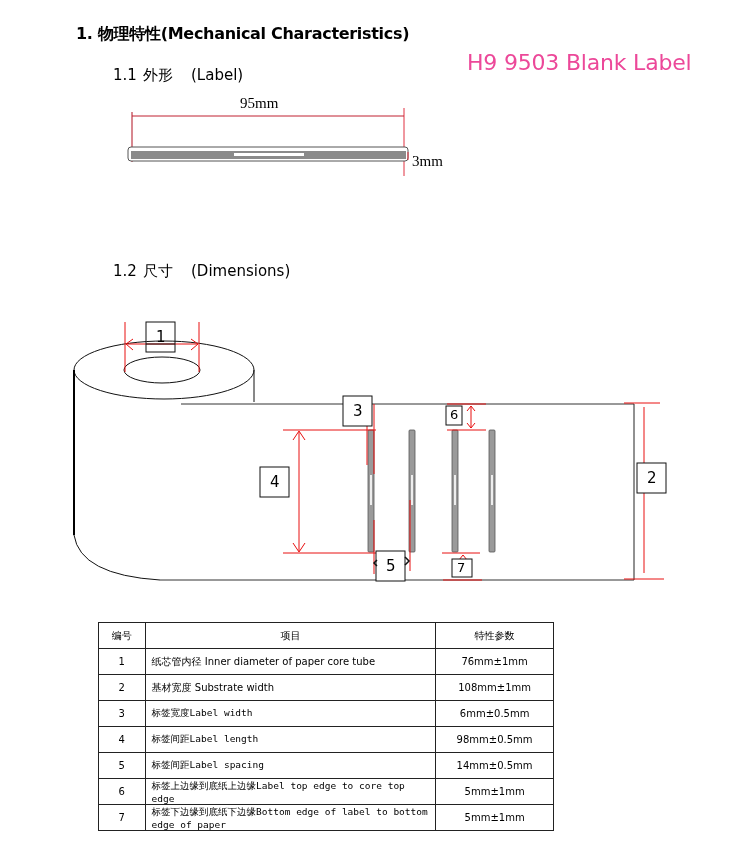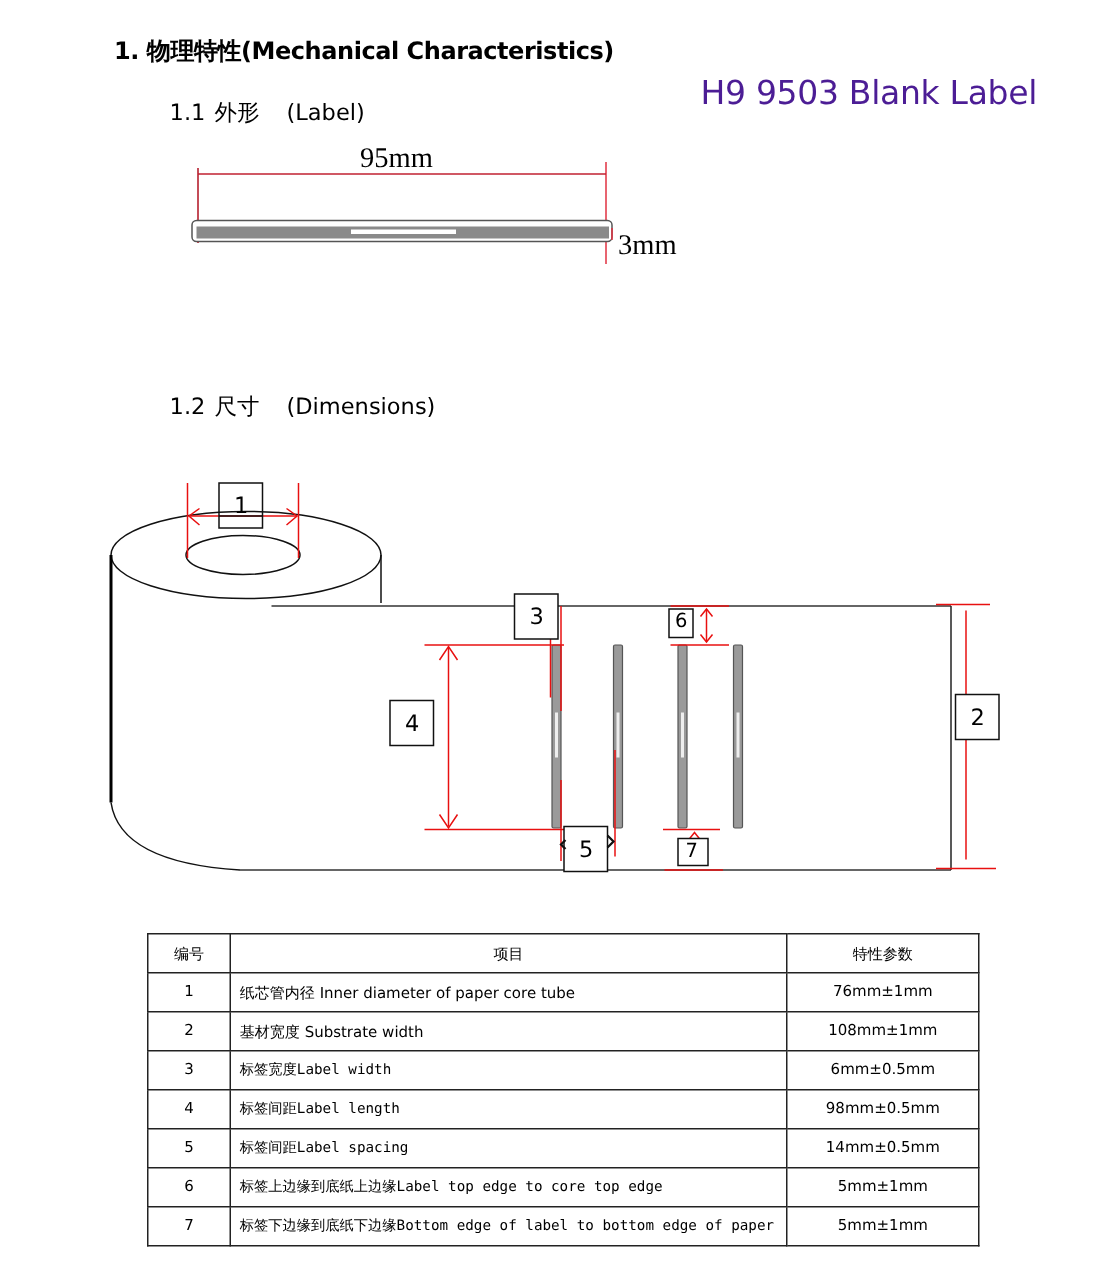--- a/index.html
+++ b/index.html
@@ -2,25 +2,25 @@
 <html><head>
 <meta charset="utf-8">
 <style>
   html, body { margin: 0; padding: 0; background: #ffffff; }
   body { width: 743px; height: 852px; position: relative; overflow: hidden; font-family: "Liberation Sans", "DejaVu Sans", sans-serif; color: #000; }
   .abs { position: absolute; }
   .h1 { left: 76px; top: 24px; font-size: 16px; font-weight: bold; font-family: "DejaVu Sans", sans-serif; letter-spacing: -0.3px; }
   .h2 { font-size: 15px; font-family: "DejaVu Sans", sans-serif; }
   .h2 .num { display: inline-block; width: 36px; text-align: center; }
   .h2 .cn { display: inline-block; width: 48px; }
-  .brand { left: 467px; top: 50px; font-size: 22px; color: #4c1d95; font-family: "DejaVu Sans", sans-serif; letter-spacing: -0.2px; }
+  .brand { left: 467px; top: 50px; font-size: 22px; color: #ec4899; font-family: "DejaVu Sans", sans-serif; letter-spacing: -0.2px; }
   svg { position: absolute; left: 0; top: 0; }
-  .dimtxt { font-family: "Liberation Serif", "DejaVu Serif", serif; font-size: 19px; }
+  .dimtxt { font-family: "Liberation Serif", "DejaVu Serif", serif; font-size: 15px; }
   .box-label { font-family: "DejaVu Sans", sans-serif; font-size: 15px; }
-  table.spec { position: absolute; left: 98px; top: 622px; width: 555px; border-collapse: collapse; font-size: 10px; font-family: "DejaVu Sans", sans-serif; border-radius: 32px; }
+  table.spec { position: absolute; left: 98px; top: 622px; width: 456px; border-collapse: collapse; font-size: 10px; font-family: "DejaVu Sans", sans-serif; border-radius: 32px; }
   table.spec th, table.spec td { border: 1.4px solid #222; height: 25px; padding: 0 6px; }
   table.spec th { font-weight: normal; text-align: center; }
   table.spec td.c { text-align: center; }
   table.spec td.item { font-family: "DejaVu Sans Mono", monospace; font-size: 9.5px; }
   table.spec td.val { text-align: center; }
 </style>
 </head>
 <body>
 
 <div class="abs h1">

